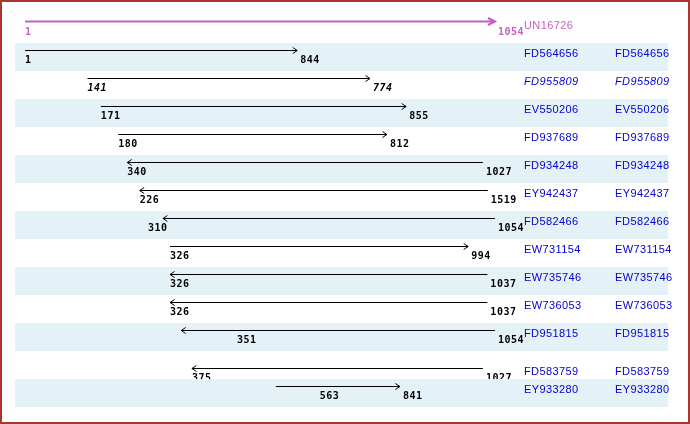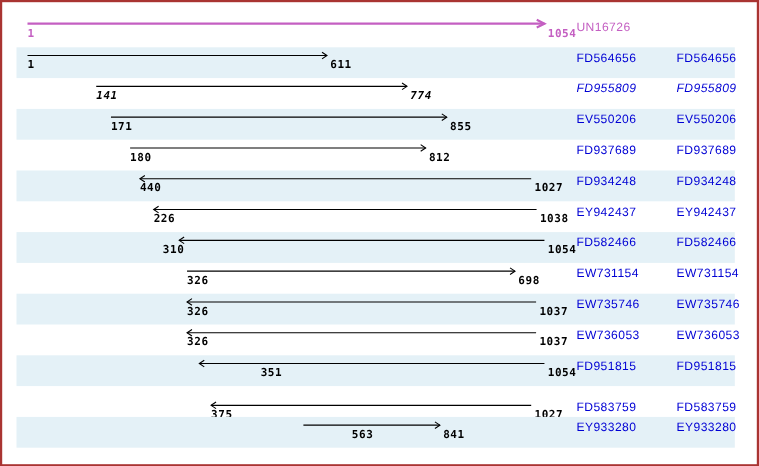--- a/index.html
+++ b/index.html
@@ -44,21 +44,21 @@
     <span class="num num-end consensus-num" style="left: 482.95px;">1054</span>
     <span class="acc col1 consensus-acc">UN16726</span>
 
   </div>
       <div class="row stripe" style="top: 41px;">
         <svg width="656" height="28">
           <line x1="9.996300000000002" x2="282.2393" y1="7.5" y2="7.5" stroke="#000000" stroke-width="1"></line>
           <polyline points="277.7393,4.5 282.2393,7.5 277.7393,10.5" fill="none" stroke="#000000" stroke-width="1"></polyline>
         </svg>
     <span class="num num-start" style="left: 9.9963px;">1</span>
-    <span class="num num-end" style="left: 285.239px;">611</span>
+    <span class="num num-end" style="left: 285.239px;">844</span>
     <span class="acc col1">FD564656</span>
     <span class="acc col2">FD564656</span>
   </div>
       <div class="row" style="top: 69px; font-style: italic;">
         <svg width="656" height="28">
           <line x1="72.47829999999999" x2="354.9862" y1="7.5" y2="7.5" stroke="#000000" stroke-width="1"></line>
           <polyline points="350.4862,4.5 354.9862,7.5 350.4862,10.5" fill="none" stroke="#000000" stroke-width="1"></polyline>
         </svg>
     <span class="num num-start" style="left: 72.4783px;">141</span>
     <span class="num num-end" style="left: 357.986px;">774</span>
@@ -83,52 +83,52 @@
     <span class="num num-start" style="left: 103.273px;">180</span>
     <span class="num num-end" style="left: 374.946px;">812</span>
     <span class="acc col1">FD937689</span>
     <span class="acc col2">FD937689</span>
   </div>
       <div class="row stripe" style="top: 153px;">
         <svg width="656" height="28">
           <line x1="112.199" x2="467.9001" y1="7.5" y2="7.5" stroke="#000000" stroke-width="1"></line>
           <polyline points="116.699,4.5 112.199,7.5 116.699,10.5" fill="none" stroke="#000000" stroke-width="1"></polyline>
         </svg>
-    <span class="num num-start" style="left: 112.199px;">440</span>
+    <span class="num num-start" style="left: 112.199px;">340</span>
     <span class="num num-end" style="left: 470.9px;">1027</span>
     <span class="acc col1">FD934248</span>
     <span class="acc col2">FD934248</span>
   </div>
       <div class="row" style="top: 181px;">
         <svg width="656" height="28">
           <line x1="124.69539999999999" x2="472.8094" y1="7.5" y2="7.5" stroke="#000000" stroke-width="1"></line>
           <polyline points="129.1954,4.5 124.69539999999999,7.5 129.1954,10.5" fill="none" stroke="#000000" stroke-width="1"></polyline>
         </svg>
     <span class="num num-start" style="left: 124.695px;">226</span>
-    <span class="num num-end" style="left: 475.809px;">1038</span>
+    <span class="num num-end" style="left: 475.809px;">1519</span>
     <span class="acc col1">EY942437</span>
     <span class="acc col2">EY942437</span>
   </div>
       <div class="row stripe" style="top: 209px;">
         <svg width="656" height="28">
           <line x1="147.903" x2="479.9502" y1="7.5" y2="7.5" stroke="#000000" stroke-width="1"></line>
           <polyline points="152.403,4.5 147.903,7.5 152.403,10.5" fill="none" stroke="#000000" stroke-width="1"></polyline>
         </svg>
     <span class="num num-start" style="left: 133px; text-align: right;">310</span>
     <span class="num num-end" style="left: 482.95px;">1054</span>
     <span class="acc col1">FD582466</span>
     <span class="acc col2">FD582466</span>
   </div>
       <div class="row" style="top: 237px;">
         <svg width="656" height="28">
           <line x1="155.0438" x2="453.1722" y1="7.5" y2="7.5" stroke="#000000" stroke-width="1"></line>
           <polyline points="448.6722,4.5 453.1722,7.5 448.6722,10.5" fill="none" stroke="#000000" stroke-width="1"></polyline>
         </svg>
     <span class="num num-start" style="left: 155.044px;">326</span>
-    <span class="num num-end" style="left: 456.172px;">698</span>
+    <span class="num num-end" style="left: 456.172px;">994</span>
     <span class="acc col1">EW731154</span>
     <span class="acc col2">EW731154</span>
   </div>
       <div class="row stripe" style="top: 265px;">
         <svg width="656" height="28">
           <line x1="155.0438" x2="472.3631" y1="7.5" y2="7.5" stroke="#000000" stroke-width="1"></line>
           <polyline points="159.5438,4.5 155.0438,7.5 159.5438,10.5" fill="none" stroke="#000000" stroke-width="1"></polyline>
         </svg>
     <span class="num num-start" style="left: 155.044px;">326</span>
     <span class="num num-end" style="left: 475.363px;">1037</span>

